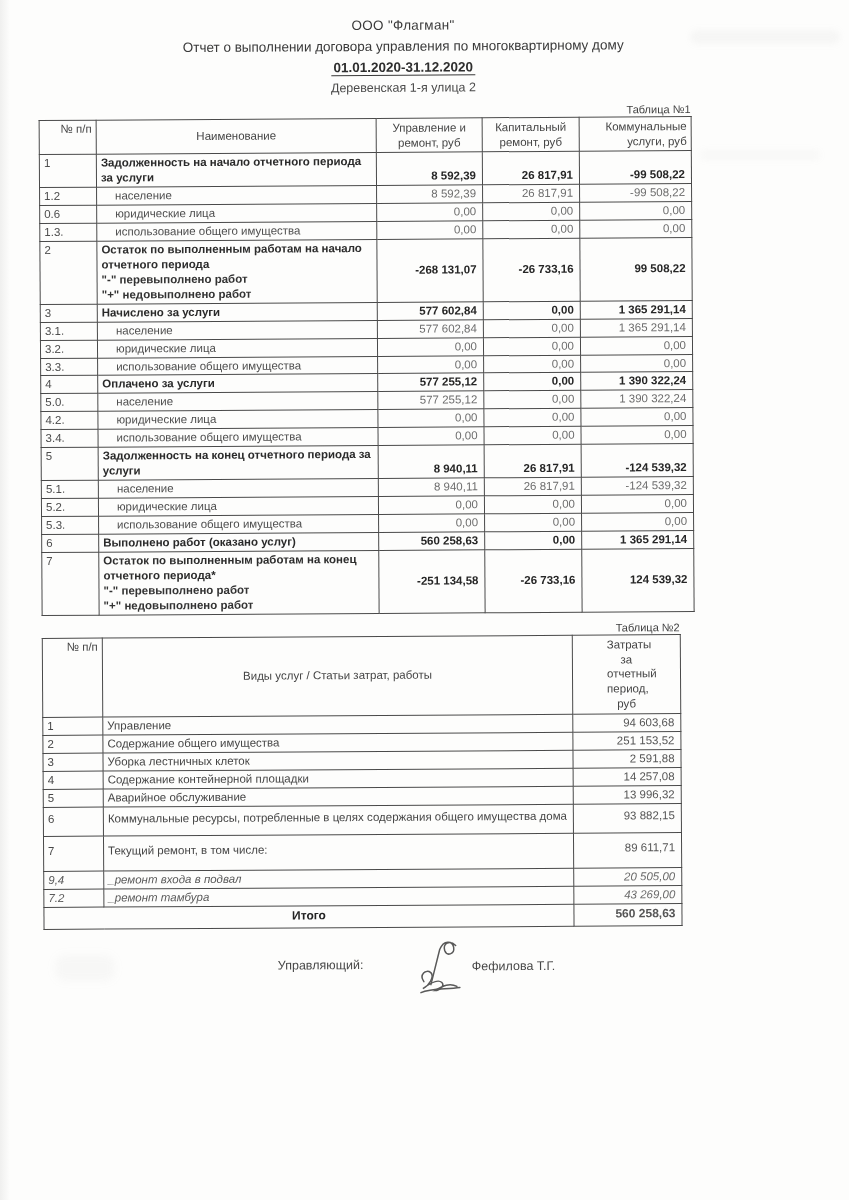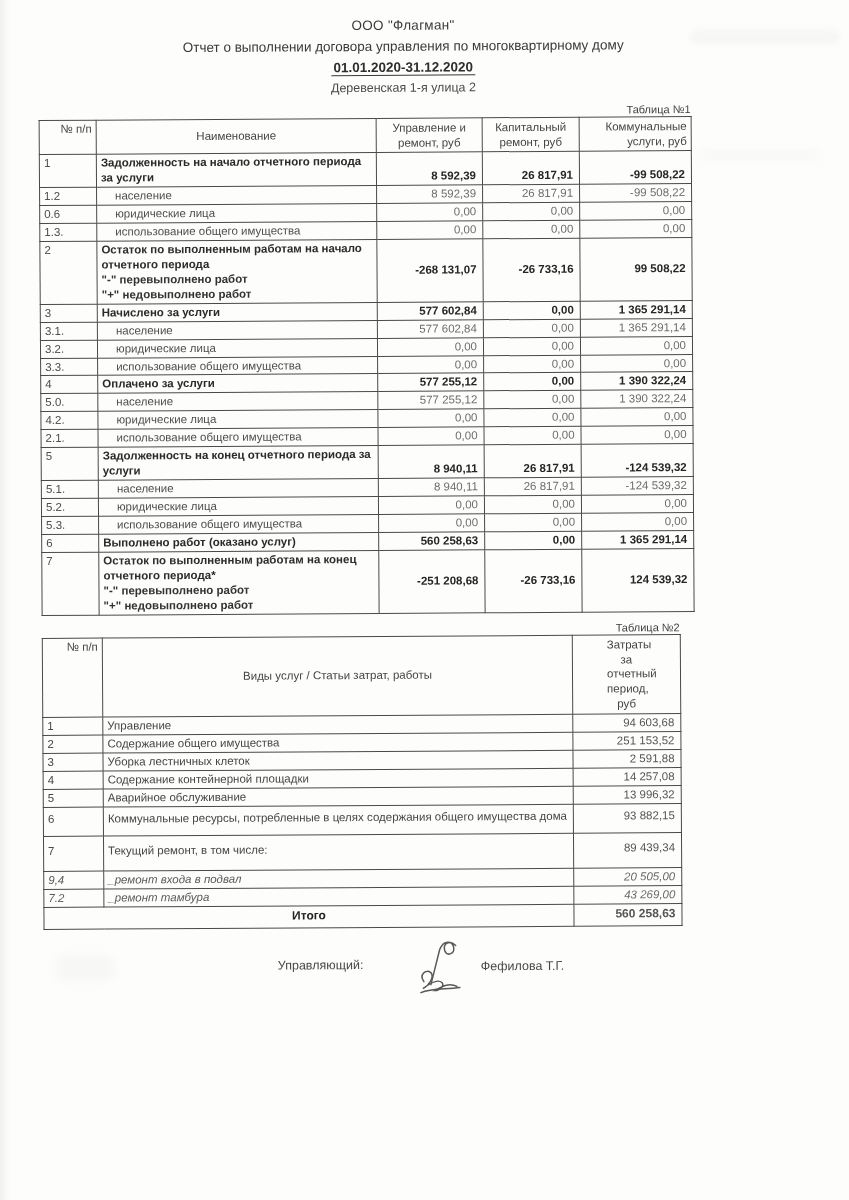--- a/index.html
+++ b/index.html
@@ -55,21 +55,21 @@
   .t2 tr.wide td.val{vertical-align:bottom}
   .t2 tr.tall td{padding-top:7px;padding-bottom:12px}
   .t2 tr.tall td.val{vertical-align:bottom}
   .t2 tr.italic td{font-style:italic;color:#5a5a5a}
   .t2 tr.italic td.val{color:#6b6b6b}
   .t2 tfoot td{font-weight:bold;color:#232323;font-size:12px;height:22px;vertical-align:middle}
   .t2 tfoot td.total-label{text-align:center}
 
   .sig{position:relative;width:652px;height:80px;margin-top:14px;font-size:12.5px;color:#474747}
   .sig .mlabel{position:absolute;left:234px;top:16px}
-  .sig .mname{position:absolute;left:437px;top:18px}
+  .sig .mname{position:absolute;left:428px;top:18px}
   .sig svg{position:absolute;left:372px;top:-4px}
 </style>
 </head>
 <body>
 
 <div class="page">
   <div class="artifact edge-shade"></div>
   <div class="artifact smudge1"></div>
   <div class="artifact smudge2"></div>
   <div class="artifact smudge3"></div>
@@ -206,21 +206,21 @@
           <tr class="sub">
             <td class="num">4.2.</td>
             <td class="name">
               <div class="lbl">юридические лица</div>
             </td>
             <td class="val">0,00</td>
             <td class="val">0,00</td>
             <td class="val">0,00</td>
           </tr>
           <tr class="sub">
-            <td class="num">2.1.</td>
+            <td class="num">3.4.</td>
             <td class="name">
               <div class="lbl">использование общего имущества</div>
             </td>
             <td class="val">0,00</td>
             <td class="val">0,00</td>
             <td class="val">0,00</td>
           </tr>
           <tr class="main">
             <td class="num">5</td>
             <td class="name">
@@ -266,21 +266,21 @@
             <td class="val">0,00</td>
             <td class="val">1 365 291,14</td>
           </tr>
           <tr class="note">
             <td class="num">7</td>
             <td class="name">
               <div class="lbl">Остаток по выполненным работам на конец отчетного периода*</div>
               <div class="noteline">"-" перевыполнено работ</div>
               <div class="noteline">"+" недовыполнено работ</div>
             </td>
-            <td class="val">-251 208,68</td>
+            <td class="val">-251 134,58</td>
             <td class="val">-26 733,16</td>
             <td class="val">124 539,32</td>
           </tr>
         </tbody>
     </table>
 
     <div class="tcap cap2">Таблица №2</div>
     <table class="t2">
       <colgroup>
         <col style="width:60px">
@@ -321,21 +321,21 @@
             <td class="val">13 996,32</td>
           </tr>
           <tr class="wide">
             <td class="num">6</td>
             <td class="name">Коммунальные ресурсы, потребленные в целях содержания общего имущества дома</td>
             <td class="val">93 882,15</td>
           </tr>
           <tr class="tall">
             <td class="num">7</td>
             <td class="name">Текущий ремонт, в том числе:</td>
-            <td class="val">89 439,34</td>
+            <td class="val">89 611,71</td>
           </tr>
           <tr class="italic">
             <td class="num">9,4</td>
             <td class="name">_ремонт входа в подвал</td>
             <td class="val">20 505,00</td>
           </tr>
           <tr class="italic">
             <td class="num">7.2</td>
             <td class="name">_ремонт тамбура</td>
             <td class="val">43 269,00</td>

